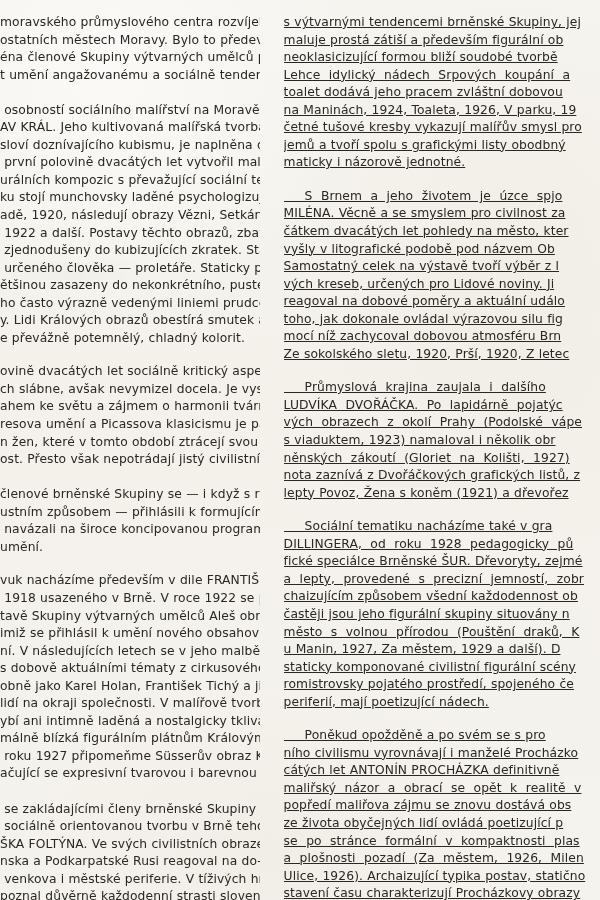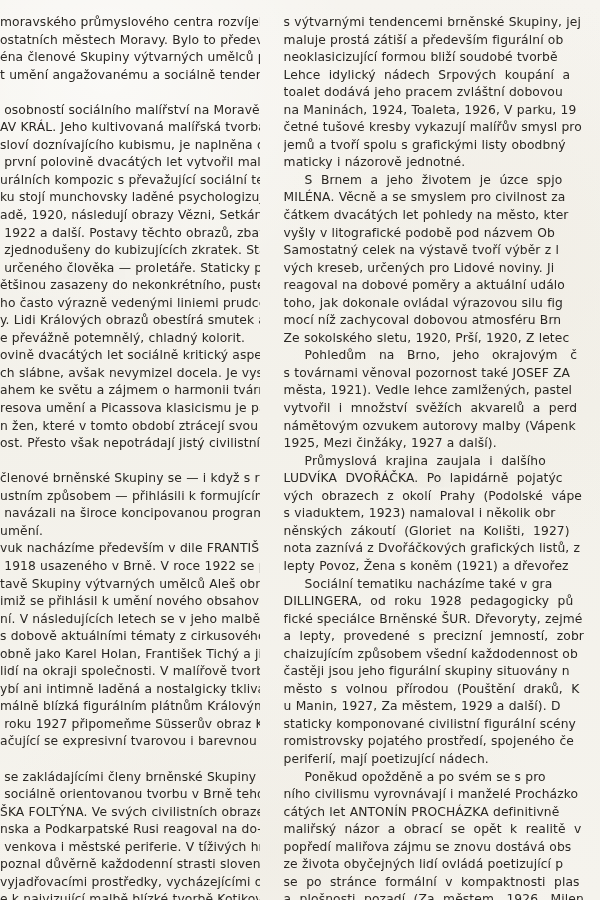--- a/index.html
+++ b/index.html
@@ -64,34 +64,35 @@
     line-height: 17.55px;
     color: #2a2723;
     text-align: justify;
     text-justify: inter-word;
     letter-spacing: .1px;
     word-spacing: .2px;
     white-space: pre-wrap;
   }
 
   .para + .para {
-    margin-top: 0;
+    margin-top: 16px;
   }
 
   .gap {
     height: 17.55px;
   }
 
   .col-left .para {
     
     text-indent: 0;
   }
 
   .col-right .para {
     white-space: pre;
+    text-decoration: underline;
   }
 
   .col-left .para {
     white-space: pre;
   }
 
   
   .showthrough {
     position: absolute;
     inset: 0;
@@ -185,26 +186,20 @@
         <p class="para">     S  Brnem  a  jeho  životem  je  úzce  spjo
 MILÉNA. Věcně a se smyslem pro civilnost za
 čátkem dvacátých let pohledy na město, kter
 vyšly v litografické podobě pod názvem Ob
 Samostatný celek na výstavě tvoří výběr z l
 vých kreseb, určených pro Lidové noviny. Ji
 reagoval na dobové poměry a aktuální událo
 toho, jak dokonale ovládal výrazovou silu fig
 mocí níž zachycoval dobovou atmosféru Brn
 Ze sokolského sletu, 1920, Prší, 1920, Z letec</p>
-        <p class="para">     Pohledům   na   Brno,   jeho   okrajovým   č
-s továrnami věnoval pozornost také JOSEF ZA
-města, 1921). Vedle lehce zamlžených, pastel
-vytvořil  i  množství  svěžích  akvarelů  a  perd
-námětovým ozvukem autorovy malby (Vápenk
-1925, Mezi činžáky, 1927 a další).</p>
         <p class="para">     Průmyslová  krajina  zaujala  i  dalšího
 LUDVÍKA  DVOŘÁČKA.  Po  lapidárně  pojatýc
 vých  obrazech  z  okolí  Prahy  (Podolské  vápe
 s viaduktem, 1923) namaloval i několik obr
 něnských  zákoutí  (Gloriet  na  Kolišti,  1927)
 nota zaznívá z Dvořáčkových grafických listů, z
 lepty Povoz, Žena s koněm (1921) a dřevořez</p>
         <p class="para">     Sociální tematiku nacházíme také v gra
 DILLINGERA,  od  roku  1928  pedagogicky  pů
 fické speciálce Brněnské ŠUR. Dřevoryty, zejmé

